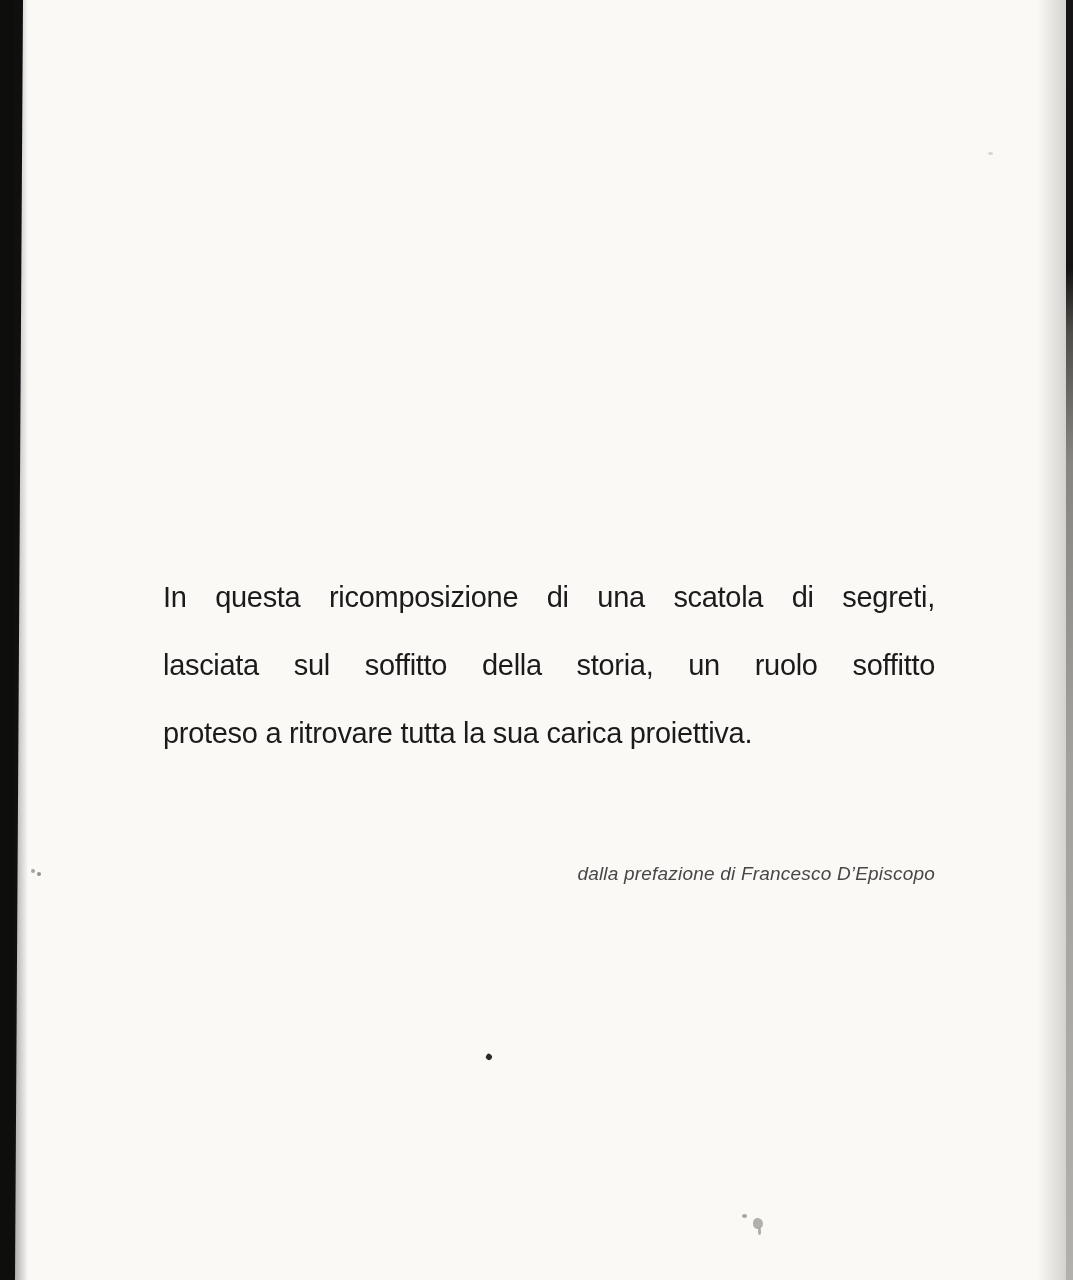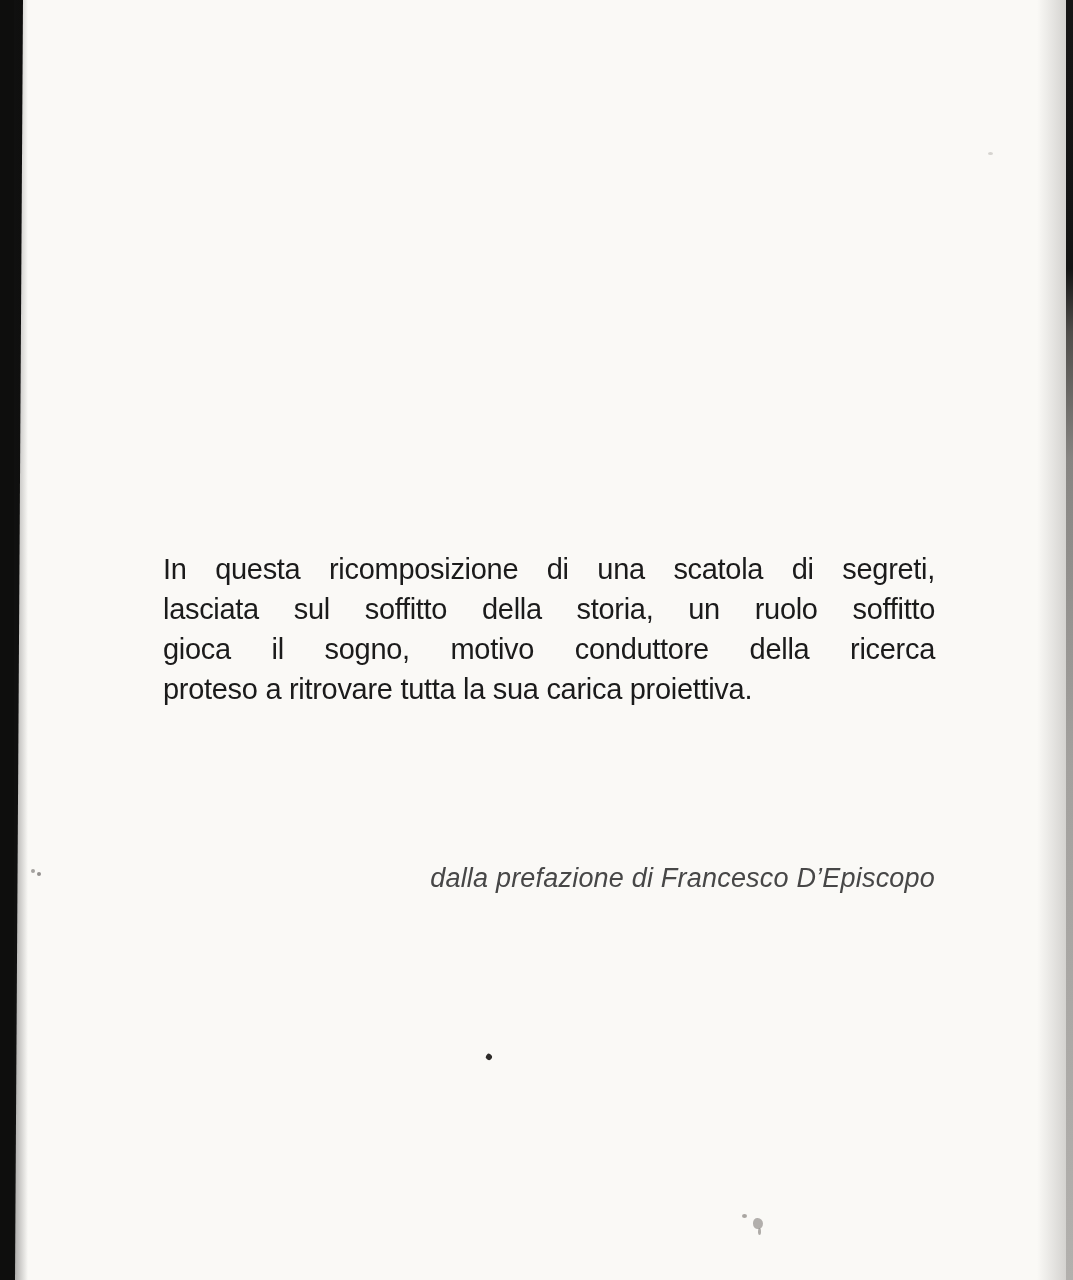--- a/index.html
+++ b/index.html
@@ -55,32 +55,33 @@
     width: 772px;
     font-size: 29px;
     line-height: 40px;
     letter-spacing: -0.3px;
     color: #1b1b1b;
   }
   .blurb-line {
     text-align: justify;
     text-align-last: justify;
     white-space: nowrap;
+    margin-top: 28px;
   }
   .blurb-line.last {
     text-align-last: left;
   }
 
   
   .attribution {
     position: absolute;
     left: 163px; top: 863px;
     width: 772px;
     text-align: right;
-    font-size: 27px;
+    font-size: 19px;
     font-style: italic;
     color: #474747;
     letter-spacing: 0.2px;
   }
 
   
   .speck { position: absolute; border-radius: 50%; }
   .speck-1 { left: 486px; top: 1054px; width: 6px; height: 6px; background: #2e2c2a; transform: rotate(35deg); border-radius: 40% 60% 55% 45%; }
   .speck-2 { left: 742px; top: 1214px; width: 5px; height: 4px; background: #a9a5a1; }
   .speck-3 { left: 753px; top: 1218px; width: 10px; height: 11px; background: #9b9794; border-radius: 45% 55% 50% 50%; opacity: 0.75; filter: blur(0.5px); }
@@ -96,21 +97,20 @@
 
   <div class="binding-strip"></div>
   <div class="binding-soft"></div>
 
   <div class="page-edge-shadow"></div>
   <div class="page-edge-line"></div>
 
   <div class="blurb">
     <div class="blurb-line">In questa ricomposizione di una scatola di segreti,</div>
     <div class="blurb-line">lasciata sul soffitto della storia, un ruolo soffitto</div>
-    <div class="blurb-line">gioca il sogno, motivo conduttore della ricerca</div>
     <div class="blurb-line last">proteso a ritrovare tutta la sua carica proiettiva.</div>
   </div>
 
   <div class="attribution">dalla prefazione di Francesco D’Episcopo</div>
 
   <div class="speck speck-1"></div>
   <div class="speck speck-2"></div>
   <div class="speck speck-3"></div>
   <div class="speck speck-4"></div>
   <div class="speck speck-5"></div>

